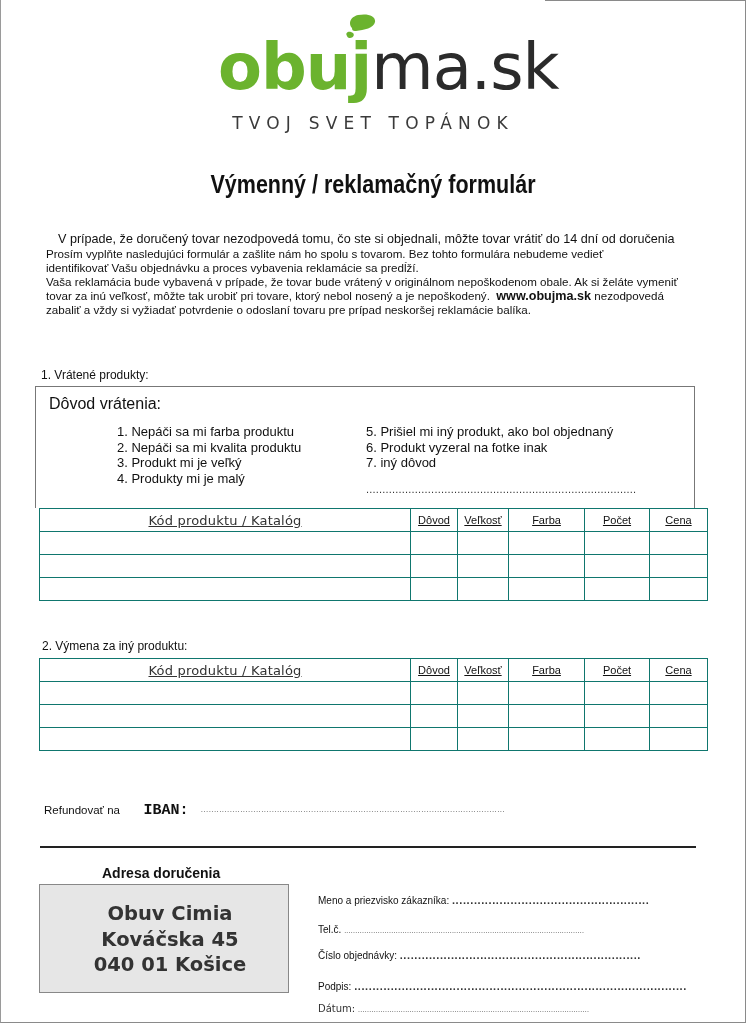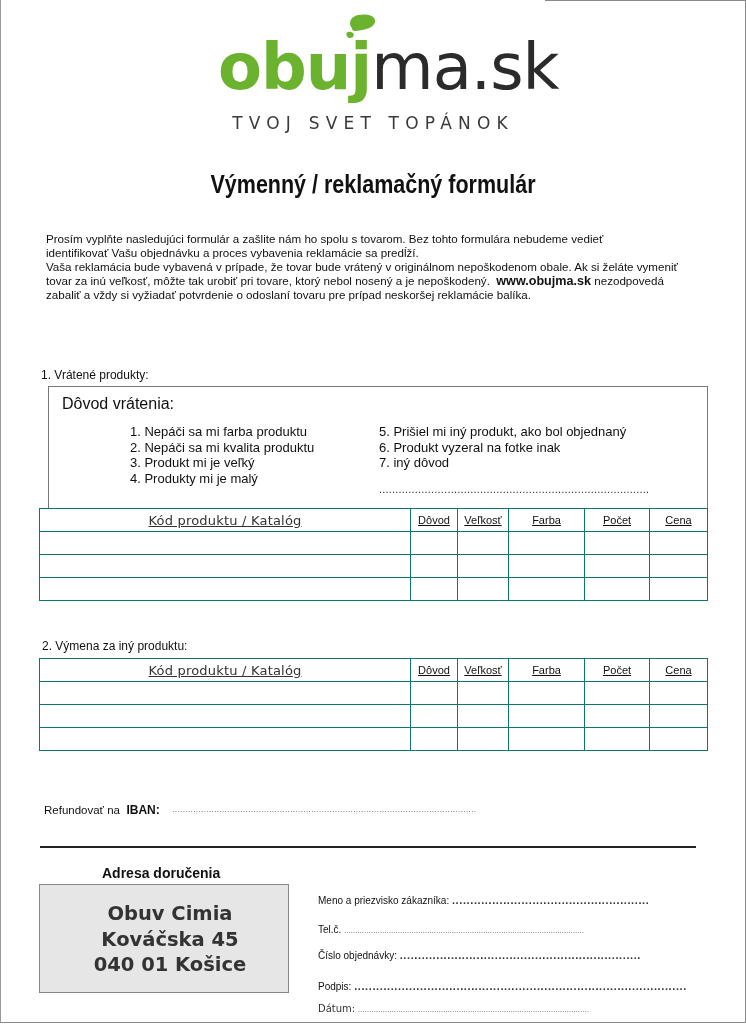--- a/index.html
+++ b/index.html
@@ -16,36 +16,36 @@
     .tagline { position: absolute; left: 218px; top: 113px; width: 310px; text-align: center; font-family: "DejaVu Sans", sans-serif; font-size: 17px; letter-spacing: 6.2px; color: #3a3a3a; }
 
     .doc-title { position: absolute; left: 0; width: 746px; top: 170px; text-align: center; font-family: "Liberation Sans", sans-serif; font-weight: bold; font-size: 25px; transform: scaleX(0.86); transform-origin: center; color: #111; white-space: nowrap; }
 
     .intro { position: absolute; left: 46px; top: 232px; width: 680px; font-size: 11.6px; line-height: 14px; color: #111; }
     .intro .first { display: block; font-size: 12.6px; padding-left: 12px; line-height: 15px; }
     .intro .web { font-weight: bold; font-size: 12.6px; }
 
     .section-label { position: absolute; font-size: 12px; color: #111; }
 
-    .reason-box { position: absolute; left: 48px; top: 386px; width: 660px; height: 122px; border: 1px solid #777; border-bottom: none; box-sizing: border-box; }
+    .reason-box { position: absolute; left: 35px; top: 386px; width: 660px; height: 122px; border: 1px solid #777; border-bottom: none; box-sizing: border-box; }
     .reason-title { position: absolute; left: 13px; top: 8px; font-size: 16px; }
     .reason-list { position: absolute; font-size: 13px; line-height: 15.5px; margin: 0; padding: 0; list-style: none; }
     .reason-list.col1 { left: 81px; top: 37px; }
     .reason-list.col2 { left: 330px; top: 37px; }
     .dots { position: absolute; left: 330px; top: 96px; font-size: 11px; letter-spacing: 0.2px; color: #333; white-space: nowrap; }
 
     table.prod { position: absolute; left: 39px; width: 668px; border-collapse: collapse; table-layout: fixed; }
     table.prod th, table.prod td { border: 1px solid #0f766e; padding: 0; height: 22px; text-decoration: underline; }
     table.prod th { font-weight: normal; font-size: 11.5px; height: 22px; }
     table.prod th.kod { font-family: "DejaVu Sans", sans-serif; font-size: 13px; color: #333; letter-spacing: 0.2px; }
     table.prod th.small { font-size: 11px; }
 
     .iban-row { position: absolute; left: 44px; top: 800px; white-space: nowrap; }
     .iban-label { font-size: 11.5px; }
-    .iban-strong { font-family: Liberation Sans, sans-serif; font-weight: bold; font-size: 12px; margin-left: 2px; }
+    .iban-strong { font-family: Liberation Mono, monospace; font-weight: bold; font-size: 15px; margin-left: 19px; }
     .iban-dots { font-size: 8px; letter-spacing: 0.4px; color: #444; margin-left: 8px; vertical-align: 2px; }
     .hr { position: absolute; left: 40px; top: 846px; width: 656px; height: 2px; background: #222; }
 
     .addr-heading { position: absolute; left: 94px; top: 865px; font-size: 14px; font-weight: bold; margin-left: 8px; }
     .addr-box { position: absolute; left: 39px; top: 884px; width: 250px; height: 109px; background: #e6e6e6; border: 1px solid #888; box-sizing: border-box; text-align: center; padding-top: 16px; }
     .addr-line { display: block; font-family: "DejaVu Sans", sans-serif; font-weight: bold; font-size: 19.5px; line-height: 25.5px; color: #333; padding-left: 12px; }
 
     .field { position: absolute; left: 318px; white-space: nowrap; font-size: 10px; color: #111; }
     .field .fdots { letter-spacing: 0.3px; color: #333; }
     .field.big .fdots { font-size: 11px; font-weight: bold; letter-spacing: 0.6px; }
@@ -62,20 +62,21 @@
   <svg class="logo-shoe" viewBox="0 0 40 36">
     <path d="M14 14 C10 10, 12 3, 20 1 C30 -1, 38 2, 37 8 C36 14, 26 16, 18 17 C15 17.5, 14 16, 14 14 Z" fill="#6bb32e"></path>
     <path d="M9 22 C7 19, 10 17, 13 18 L15 19 C17 21, 15 24, 12 24 C10.5 24, 9.5 23.5, 9 22 Z" fill="#6bb32e"></path>
   </svg>
 </div>
 <div class="tagline">TVOJ SVET TOPÁNOK</div>
 
 <div class="doc-title">Výmenný / reklamačný formulár</div>
 
 <div class="intro">
+  <span class="first">V prípade, že doručený tovar nezodpovedá tomu, čo ste si objednali, môžte tovar vrátiť do 14 dní od doručenia</span>
   <div>Prosím vyplňte nasledujúci formulár a zašlite nám ho spolu s tovarom. Bez tohto formulára nebudeme vedieť</div>
   <div>identifikovať Vašu objednávku a proces vybavenia reklamácie sa predĺží.</div>
   <div>Vaša reklamácia bude vybavená v prípade, že tovar bude vrátený v originálnom nepoškodenom obale. Ak si želáte vymeniť</div>
   <div><span>tovar za inú veľkosť, môžte tak urobiť pri tovare, ktorý nebol nosený a je nepoškodený.</span>&nbsp; <span class="web">www.obujma.sk</span> <span>nezodpovedá</span></div>
   <div>zabaliť a vždy si vyžiadať potvrdenie o odoslaní tovaru pre prípad neskoršej reklamácie balíka.</div>
 </div>
 
 <div class="section-label" style="left:41px; top:368px;">1. Vrátené produkty:</div>
 <div class="reason-box">
   <div class="reason-title">Dôvod vrátenia:</div>

